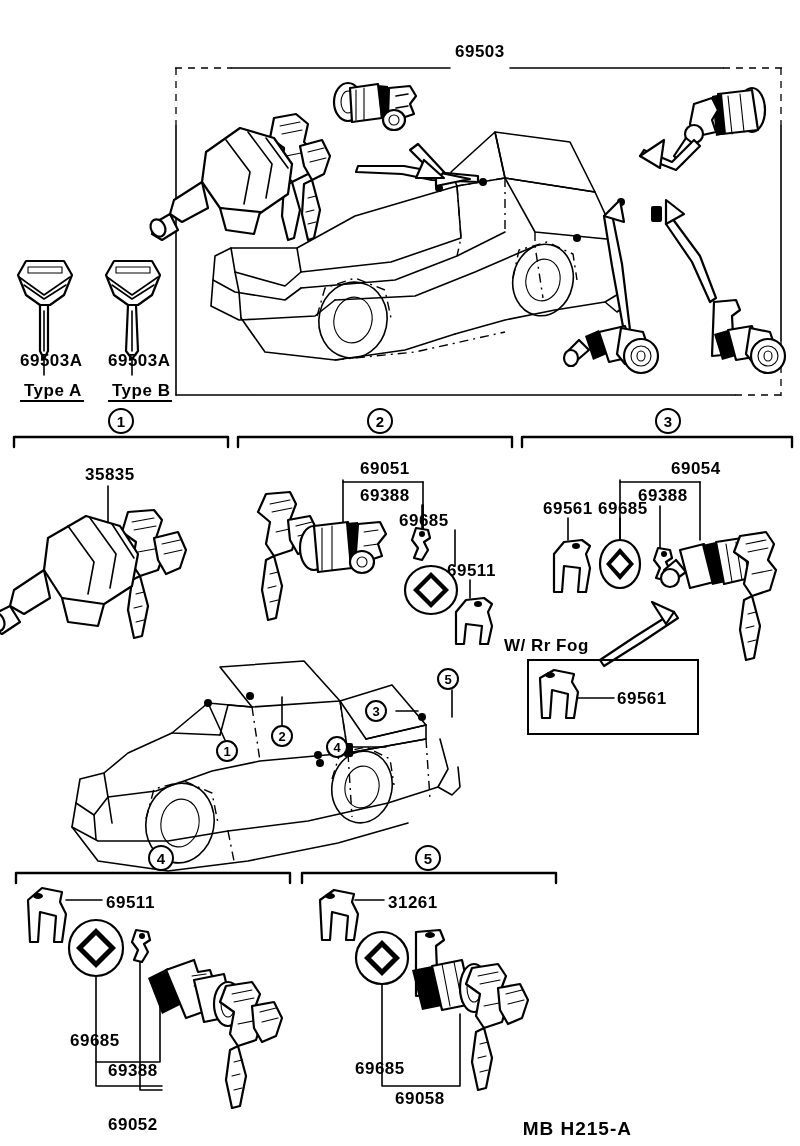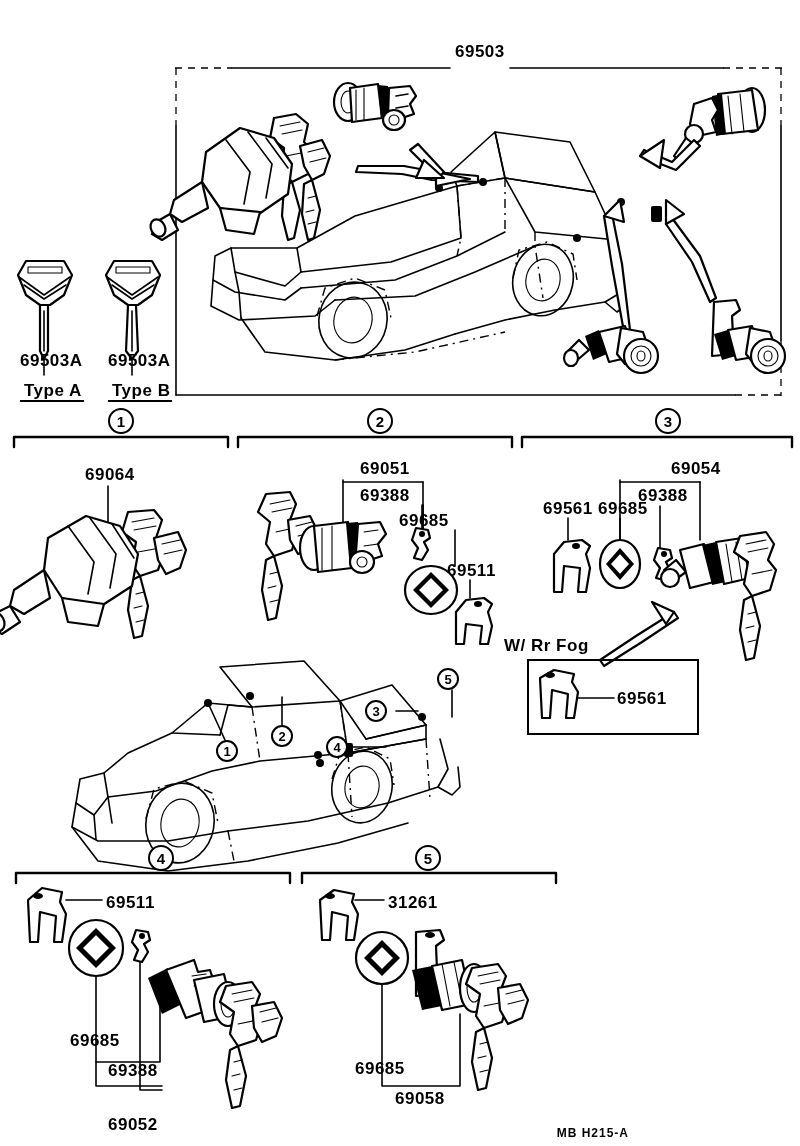--- a/index.html
+++ b/index.html
@@ -1,26 +1,26 @@
 <!DOCTYPE html>
 <html><head>
 <meta charset="utf-8">
 <style>
   html,body{margin:0;padding:0;background:#fff;}
   body{width:800px;height:1146px;position:relative;overflow:hidden;
        font-family:"Liberation Sans",sans-serif;color:#000;}
-  .pg{position:absolute;left:0;top:0;width:636px;height:1146px;}
+  .pg{position:absolute;left:0;top:0;width:636px;height:1146px;padding-left:12px;}
   .lbl{position:absolute;font-weight:bold;font-size:17px;letter-spacing:.5px;
        white-space:nowrap;line-height:1;}
   .circnum{position:absolute;width:26px;height:26px;border:2.5px solid #000;
            border-radius:50%;font-weight:bold;font-size:15px;display:flex;
            align-items:center;justify-content:center;background:#fff;box-sizing:border-box;}
   .circnum.s{width:22px;height:22px;font-size:13px;border-width:2px;}
   .uline{position:absolute;background:#000;height:2px;}
-  .foot{position:absolute;right:7px;bottom:6px;font-weight:bold;font-size:12px;
+  .foot{position:absolute;right:16px;bottom:6px;font-weight:bold;font-size:19px;
         letter-spacing:1px;}
   svg{position:absolute;left:0;top:0;overflow:visible;}
   .st{fill:none;stroke:#000;stroke-width:1.6;stroke-linejoin:round;stroke-linecap:round;}
   .st2{fill:none;stroke:#000;stroke-width:2.4;stroke-linejoin:round;stroke-linecap:round;}
   .stt{fill:none;stroke:#000;stroke-width:1.1;stroke-linejoin:round;stroke-linecap:round;}
   .fl{fill:#000;}
   .wh{fill:#fff;stroke:#000;stroke-width:1.6;stroke-linejoin:round;}
   .wh2{fill:#fff;stroke:#000;stroke-width:2.2;stroke-linejoin:round;}
   .dash{fill:none;stroke:#000;stroke-width:1.3;stroke-dasharray:7 6;}
   .dashcar{fill:none;stroke:#000;stroke-width:1.4;stroke-dasharray:9 5 2 5;}
@@ -212,21 +212,21 @@
   <div class="circnum" style="left:108px;top:408px;">1</div>
   <div class="circnum" style="left:367px;top:408px;">2</div>
   <div class="circnum" style="left:655px;top:408px;">3</div>
 
   <svg width="800" height="1146">
     <path class="st2" d="M14,447 L14,437 L228,437 L228,447"></path>
     <path class="st2" d="M238,447 L238,437 L512,437 L512,447"></path>
     <path class="st2" d="M522,447 L522,437 L792,437 L792,447"></path>
   </svg>
 
-  <div class="lbl" style="left:85px;top:466px;">69064</div>
+  <div class="lbl" style="left:85px;top:466px;">35835</div>
   <svg width="800" height="1146">
     <path class="st" d="M108,486 L108,522"></path>
     <g transform="translate(32,510)">
 
       <path class="wh2" d="M96,2 L122,0 L130,10 L124,28 L134,38 L126,60 L108,66 L100,54 L104,32 L90,22 Z"></path>
       <path class="stt" d="M100,12 L122,8 M102,20 L124,16 M106,42 L128,38"></path>
       <path class="wh2" d="M108,66 L116,96 L110,126 L102,128 L96,100 L100,70 Z"></path>
       <path class="stt" d="M104,84 L112,82 M102,98 L110,96 M104,112 L112,110"></path>
       <path class="wh2" d="M122,28 L146,22 L154,40 L148,58 L134,64 L126,50 Z"></path>
       <path class="stt" d="M130,34 L148,30 M132,44 L150,40"></path>

